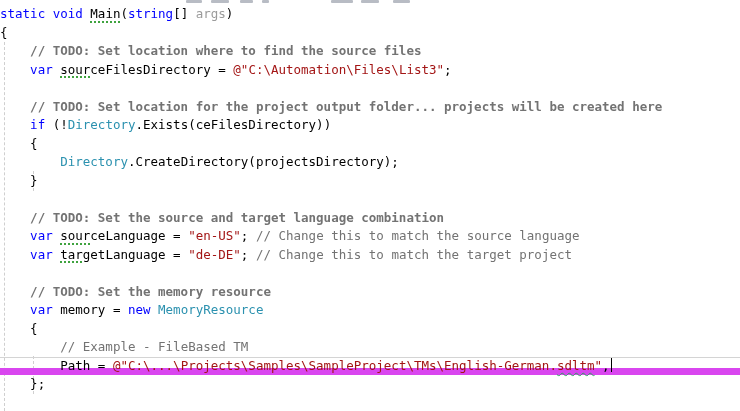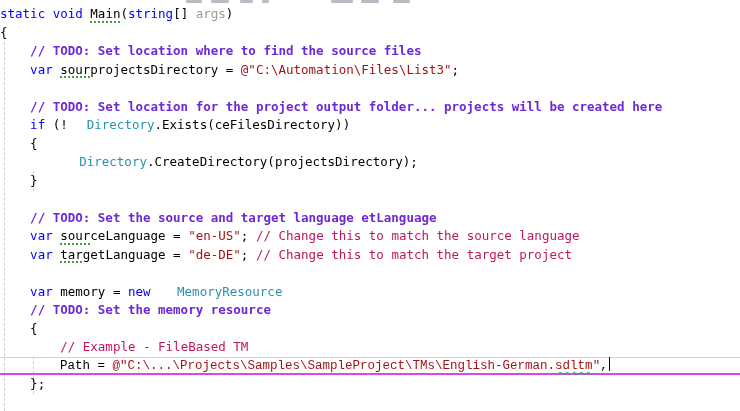--- a/index.html
+++ b/index.html
@@ -26,30 +26,30 @@
   .g0{left:4px;top:42px;height:369px;}
   .g1{left:33px;top:171px;height:20px;}
   .g2{left:33px;top:356px;height:38px;}
 
   .code{position:absolute;top:5px;left:0;width:740px;}
   .line{
     height:18.5px;line-height:18.5px;white-space:pre;width:740px;
     box-sizing:border-box;
   }
   .line.current{
-    border-top:1px solid #d4d4d4;border-bottom:2px solid #d946ef;
-    height:18.5px;line-height:16.5px;font-family:Liberation Mono, monospace;
+    border-top:1px solid #d4d4d4;border-bottom:7px solid #d946ef;
+    height:18.5px;line-height:16.5px;
   }
 
   
   .k  {color:#0000ff;}                 
-  .ty {color:#2b91af;margin-left:19px;}                 
+  .ty {color:#2b91af;}                 
   .s  {color:#a31515;}                 
-  .cm {color:#be185d;}                 
-  .td {color:#6d28d9;font-weight:bold;text-align:center;}
+  .cm {color:#737373;}                 
+  .td {color:#737373;font-weight:bold;text-align:center;}
   .pl {color:#000000;}                 
   .gy {color:#9b9b9b;}                 
 
   
   .u-dots{text-decoration:underline dotted 2px #3fa33f;text-underline-offset:3px;}
   .u-wavy{text-decoration:underline wavy 1px #2e9e62;text-underline-offset:2px;}
 
   
   .caret{display:inline-block;width:1px;height:14px;background:#000;
          vertical-align:middle;margin-left:1px;margin-top:-2px;}
@@ -70,32 +70,32 @@
   </div>
 
   <div class="guide g0"></div>
   <div class="guide g1"></div>
   <div class="guide g2"></div>
 
   <div class="code">
       <div class="line"><span class="k">static</span><span class="pl"> </span><span class="k">void</span><span class="pl"> </span><span class="pl u-dots">Main</span><span class="pl">(</span><span class="k">string</span><span class="pl">[] </span><span class="gy">args</span><span class="pl">)</span></div>
       <div class="line"><span class="pl">{</span></div>
       <div class="line"><span class="pl">    </span><span class="td">// TODO: Set location where to find the source files</span></div>
-      <div class="line"><span class="pl">    </span><span class="k">var</span><span class="pl"> </span><span class="pl u-dots">sour</span><span class="pl">projectsDirectory</span><span class="pl"> = </span><span class="s">@"C:\Automation\Files\List3"</span><span class="pl">;</span></div>
+      <div class="line"><span class="pl">    </span><span class="k">var</span><span class="pl"> </span><span class="pl u-dots">sour</span><span class="pl">ceFilesDirectory</span><span class="pl"> = </span><span class="s">@"C:\Automation\Files\List3"</span><span class="pl">;</span></div>
       <div class="line"></div>
       <div class="line"><span class="pl">    </span><span class="td">// TODO: Set location for the project output folder... projects will be created here</span></div>
       <div class="line"><span class="pl">    </span><span class="k">if</span><span class="pl"> (!</span><span class="ty">Directory</span><span class="pl">.Exists(ceFilesDirectory))</span></div>
       <div class="line"><span class="pl">    {</span></div>
       <div class="line"><span class="pl">        </span><span class="ty">Directory</span><span class="pl">.CreateDirectory(projectsDirectory);</span></div>
       <div class="line"><span class="pl">    }</span></div>
       <div class="line"></div>
-      <div class="line"><span class="pl">    </span><span class="td">// TODO: Set the source and target language etLanguage</span></div>
+      <div class="line"><span class="pl">    </span><span class="td">// TODO: Set the source and target language combination</span></div>
       <div class="line"><span class="pl">    </span><span class="k">var</span><span class="pl"> </span><span class="pl u-dots">sour</span><span class="pl">ceLanguage</span><span class="pl"> = </span><span class="s">"en-US"</span><span class="pl">; </span><span class="cm">// Change this to match the source language</span></div>
       <div class="line"><span class="pl">    </span><span class="k">var</span><span class="pl"> </span><span class="pl u-dots">targ</span><span class="pl">etLanguage</span><span class="pl"> = </span><span class="s">"de-DE"</span><span class="pl">; </span><span class="cm">// Change this to match the target project</span></div>
       <div class="line"></div>
+      <div class="line"><span class="pl">    </span><span class="td">// TODO: Set the memory resource</span></div>
       <div class="line"><span class="pl">    </span><span class="k">var</span><span class="pl"> memory = </span><span class="k">new</span><span class="pl"> </span><span class="ty">MemoryResource</span></div>
-      <div class="line"><span class="pl">    </span><span class="td">// TODO: Set the memory resource</span></div>
       <div class="line"><span class="pl">    {</span></div>
       <div class="line"><span class="pl">        </span><span class="cm">// Example - FileBased TM</span></div>
       <div class="line current"><span class="pl">        </span><span class="pl">Path = </span><span class="s">@"C:\...\Projects\Samples\SampleProject\TMs\English-German.</span><span class="s u-wavy">sdltm</span><span class="s">"</span><span class="pl">,</span><span class="caret"></span></div>
       <div class="line"><span class="pl">    };</span></div>
     </div>
 </div>
 
 </body></html>

